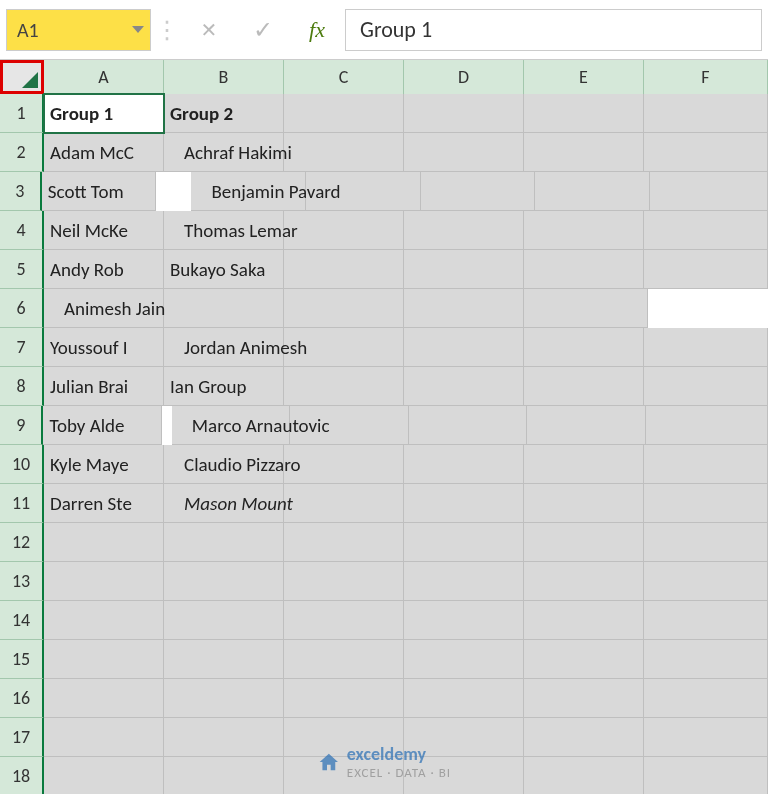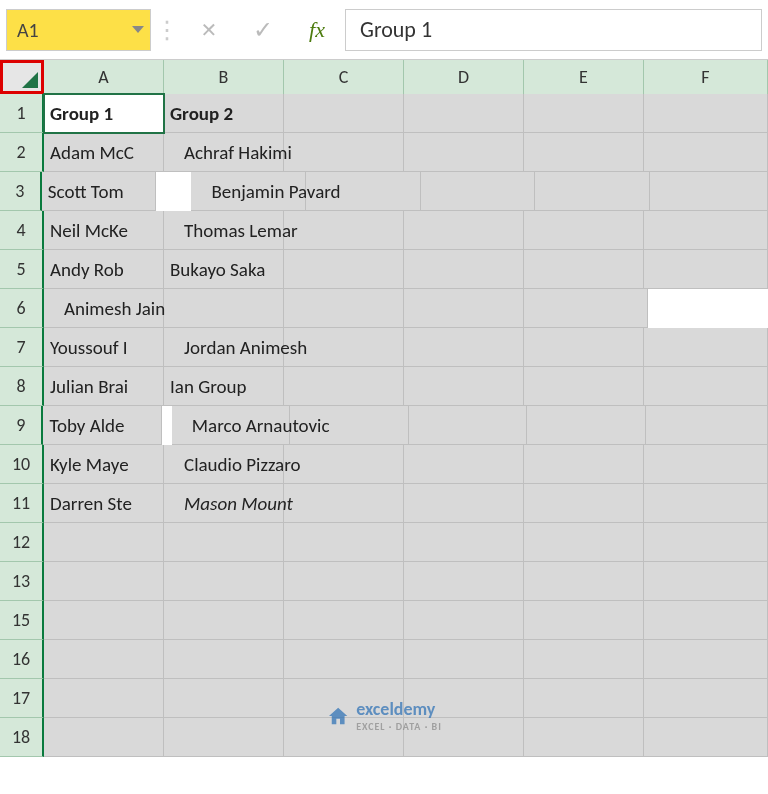--- a/index.html
+++ b/index.html
@@ -152,21 +152,21 @@
       z-index: 5;
     }
     .cell .overflow-text {
       position: absolute;
       left: 20px;
       white-space: nowrap;
       z-index: 2;
     }
     .watermark {
       position: absolute;
-      bottom: 24px;
+      bottom: 16px;
       left: 50%;
       transform: translateX(-50%);
       display: flex;
       align-items: center;
       gap: 6px;
       opacity: 0.7;
       z-index: 10;
       font-size: 16px;
     }
     .watermark-icon {
@@ -176,23 +176,22 @@
       align-items: center;
       justify-content: center;
     }
     .watermark-text {
       color: #2a6fb5;
       font-weight: bold;
       font-size: 18px;
     }
     .watermark-sub {
       color: #888;
-      font-size: 10px;
+      font-size: 13px;
       letter-spacing: 1px;
-      font-weight: bold;
     }
   </style>
 </head>
 <body>
 
 <div class="formula-bar">
   <div class="name-box">
     <span>A1</span>
     <span class="name-box-dropdown"></span>
   </div>
@@ -345,20 +344,29 @@
       <div class="row">
         <div class="row-header">13</div>
         <div class="cell col-A"></div>
         <div class="cell col-B"></div>
         <div class="cell col-C"></div>
         <div class="cell col-D"></div>
         <div class="cell col-E"></div>
         <div class="cell col-F"></div>
       </div>
       <div class="row">
+        <div class="row-header">14</div>
+        <div class="cell col-A"></div>
+        <div class="cell col-B"></div>
+        <div class="cell col-C"></div>
+        <div class="cell col-D"></div>
+        <div class="cell col-E"></div>
+        <div class="cell col-F"></div>
+      </div>
+      <div class="row">
         <div class="row-header">15</div>
         <div class="cell col-A"></div>
         <div class="cell col-B"></div>
         <div class="cell col-C"></div>
         <div class="cell col-D"></div>
         <div class="cell col-E"></div>
         <div class="cell col-F"></div>
       </div>
       <div class="row">
         <div class="row-header">16</div>

